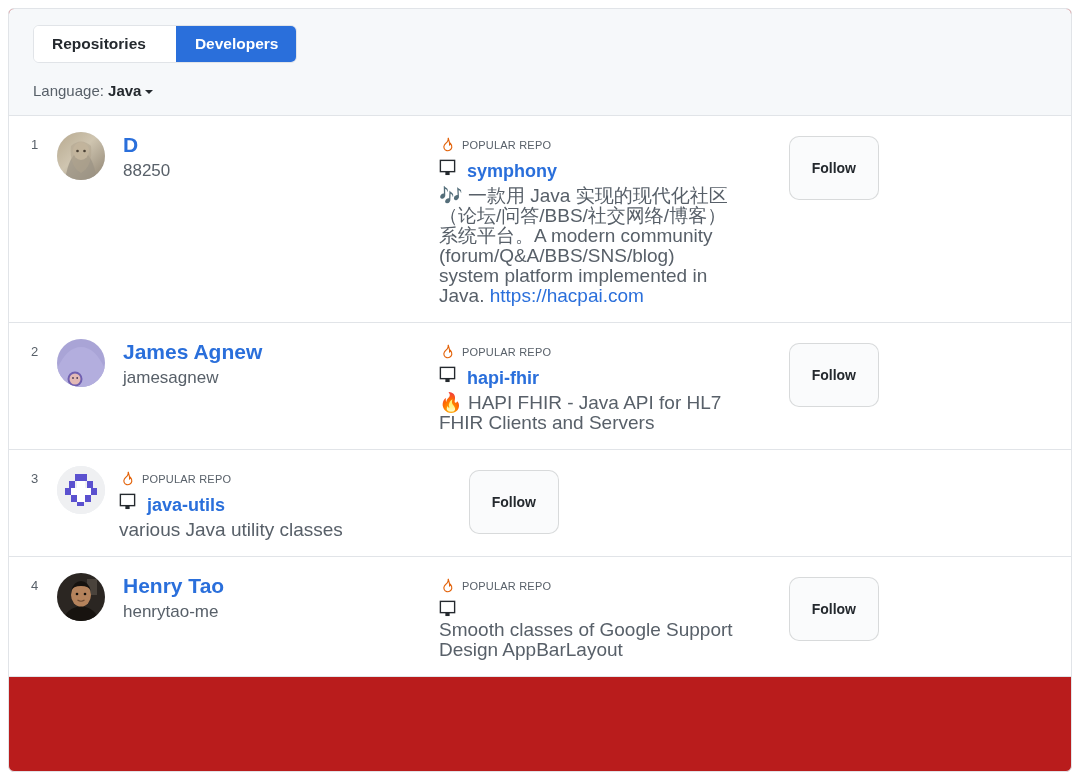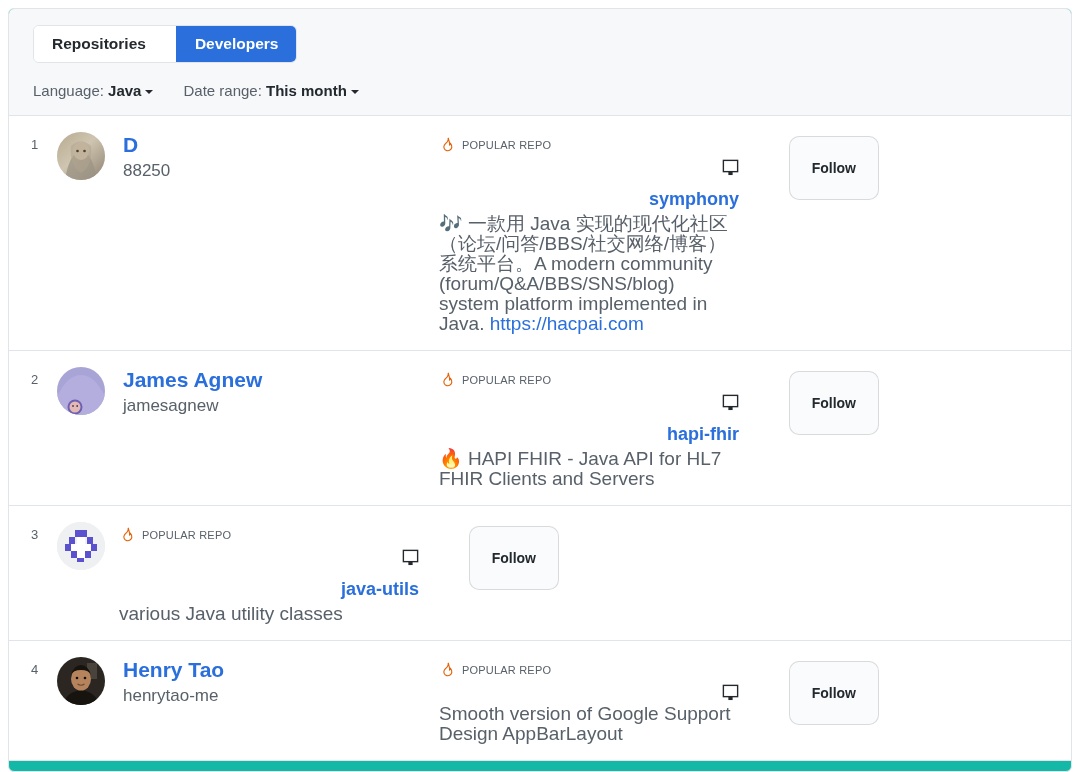--- a/index.html
+++ b/index.html
@@ -12,21 +12,21 @@
   }
   .page {
     width: 1080px; height: 772px;
     position: relative;
     overflow: hidden;
     padding: 8px 8px 0 8px;
   }
   .card {
     border: 1px solid #e1e4e8;
     border-radius: 6px;
-    background: #14b8a6;
+    background: #b91c1c;
     overflow: hidden;
     height: 764px;
   }
   
   .card-header {
     background: #f6f8fa;
     border-bottom: 1px solid #e1e4e8;
     padding: 16px 24px 14px 24px;
   }
   .tabs {
@@ -118,24 +118,23 @@
     display: flex;
     align-items: center;
     gap: 7px;
     font-size: 11px;
     color: #586069;
     letter-spacing: .2px;
     line-height: 18px;
   }
   .repo-line {
     display: flex;
-    align-items: flex-end;
+    align-items: flex-start;
     gap: 11px;
     margin-top: 5px;
-    flex-direction: column;
   }
   .repo-name {
     font-size: 18px;
     font-weight: bold;
     color: #2a6fdb;
     line-height: 24px;
     cursor: pointer;
     white-space: nowrap;
   }
   .repo-desc {
@@ -178,24 +177,20 @@
 
     <div class="card-header">
       <div class="tabs">
         <button class="tab">Repositories</button>
         <button class="tab selected">Developers</button>
       </div>
       <div class="filters">
         <div class="filter">
           <span>Language:</span>
           <span class="val">Java</span><span class="caret"></span>
-        </div>
-        <div class="filter">
-          <span>Date range:</span>
-          <span class="val">This month</span><span class="caret"></span>
         </div>
       </div>
     </div>
 
     <div class="dev-row">
       <div class="rank">1</div>
       <div class="avatar-wrap">
         <div class="avatar">
           <svg class="av-img" viewBox="0 0 48 48">
             <defs>
@@ -348,21 +343,21 @@
             <path d="M9.2 1.2c.3 1.5-.2 2.7-1 3.7-.9 1-2.1 1.9-2.8 3.1-1.3 2.2-.2 5 2.4 5.6 2.3.5 4.6-1 5-3.3.3-1.7-.5-3-1.5-4.2.1.8-.1 1.6-.7 2 .3-2.3-.6-4.6-1.4-6.9z" fill="none" stroke="#e36209" stroke-width="1.15" stroke-linejoin="round"></path>
           </svg>
           <span>POPULAR REPO</span>
         </div>
         <div class="repo-line">
           <svg class="repoicon" viewBox="0 0 16 16">
             <rect x="1.3" y="1.3" width="13.4" height="10.6" fill="none" stroke="#24292e" stroke-width="1.3"></rect>
             <rect x="6" y="11.9" width="4" height="3.2" fill="#24292e"></rect>
           </svg>
         </div>
-        <div class="repo-desc">Smooth version of Google Support Design AppBarLayout</div>
+        <div class="repo-desc">Smooth classes of Google Support Design AppBarLayout</div>
       </div>
       <div class="follow-col">
         <button class="follow-btn">Follow</button>
       </div>
     </div>
 
   </div>
 </div>
 
 </body></html>

